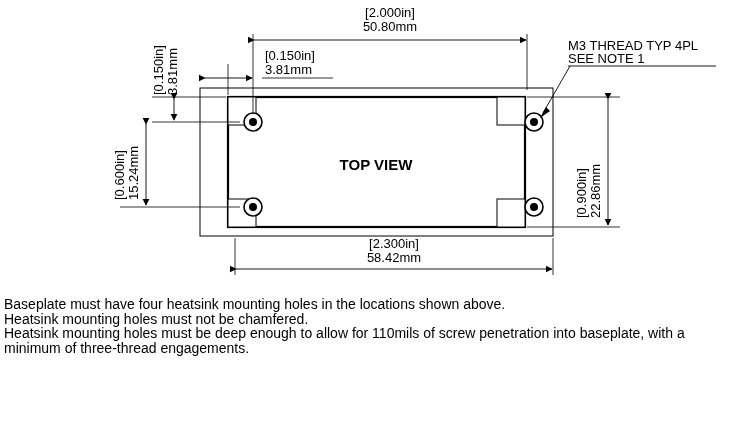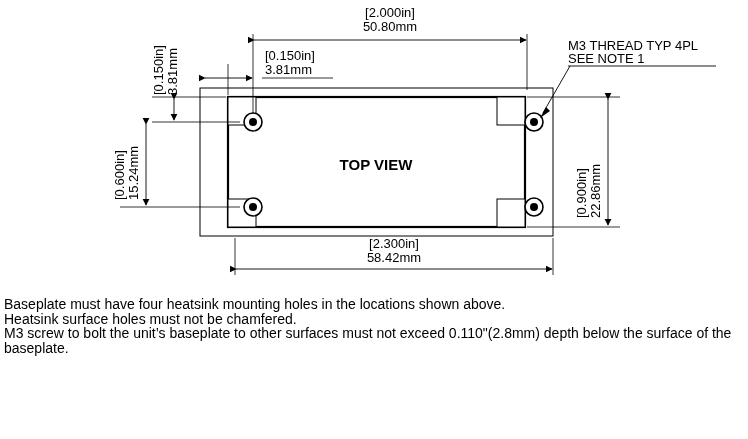--- a/index.html
+++ b/index.html
@@ -128,15 +128,15 @@
   <path d="M 540 118 L 550 111 L 546 107 z" fill="#000000"></path>
   <line x1="568" y1="66" x2="716" y2="66" stroke="#000000" stroke-width="0.9"></line>
   <text class="note-label" x="568" y="50" text-anchor="start">M3 THREAD TYP 4PL</text>
   <text class="note-label" x="568" y="63" text-anchor="start">SEE NOTE 1</text>
 
   <text class="view-label" x="376" y="170" text-anchor="middle">TOP VIEW</text>
 </svg>
 
 <div class="notes">
   <div>Baseplate must have four heatsink mounting holes in the locations shown above.</div>
-  <div>Heatsink surface holes must not be chamfered.</div>
-  <div>M3 screw  to bolt the unit’s baseplate to other surfaces must not exceed 0.110"(2.8mm) depth below the surface of the baseplate.</div>
+  <div>Heatsink mounting holes must not be chamfered.</div>
+  <div>Heatsink mounting holes must be deep enough to allow for 110mils of screw penetration into baseplate, with a minimum of three-thread engagements.</div>
 </div>
 
 </body></html>

